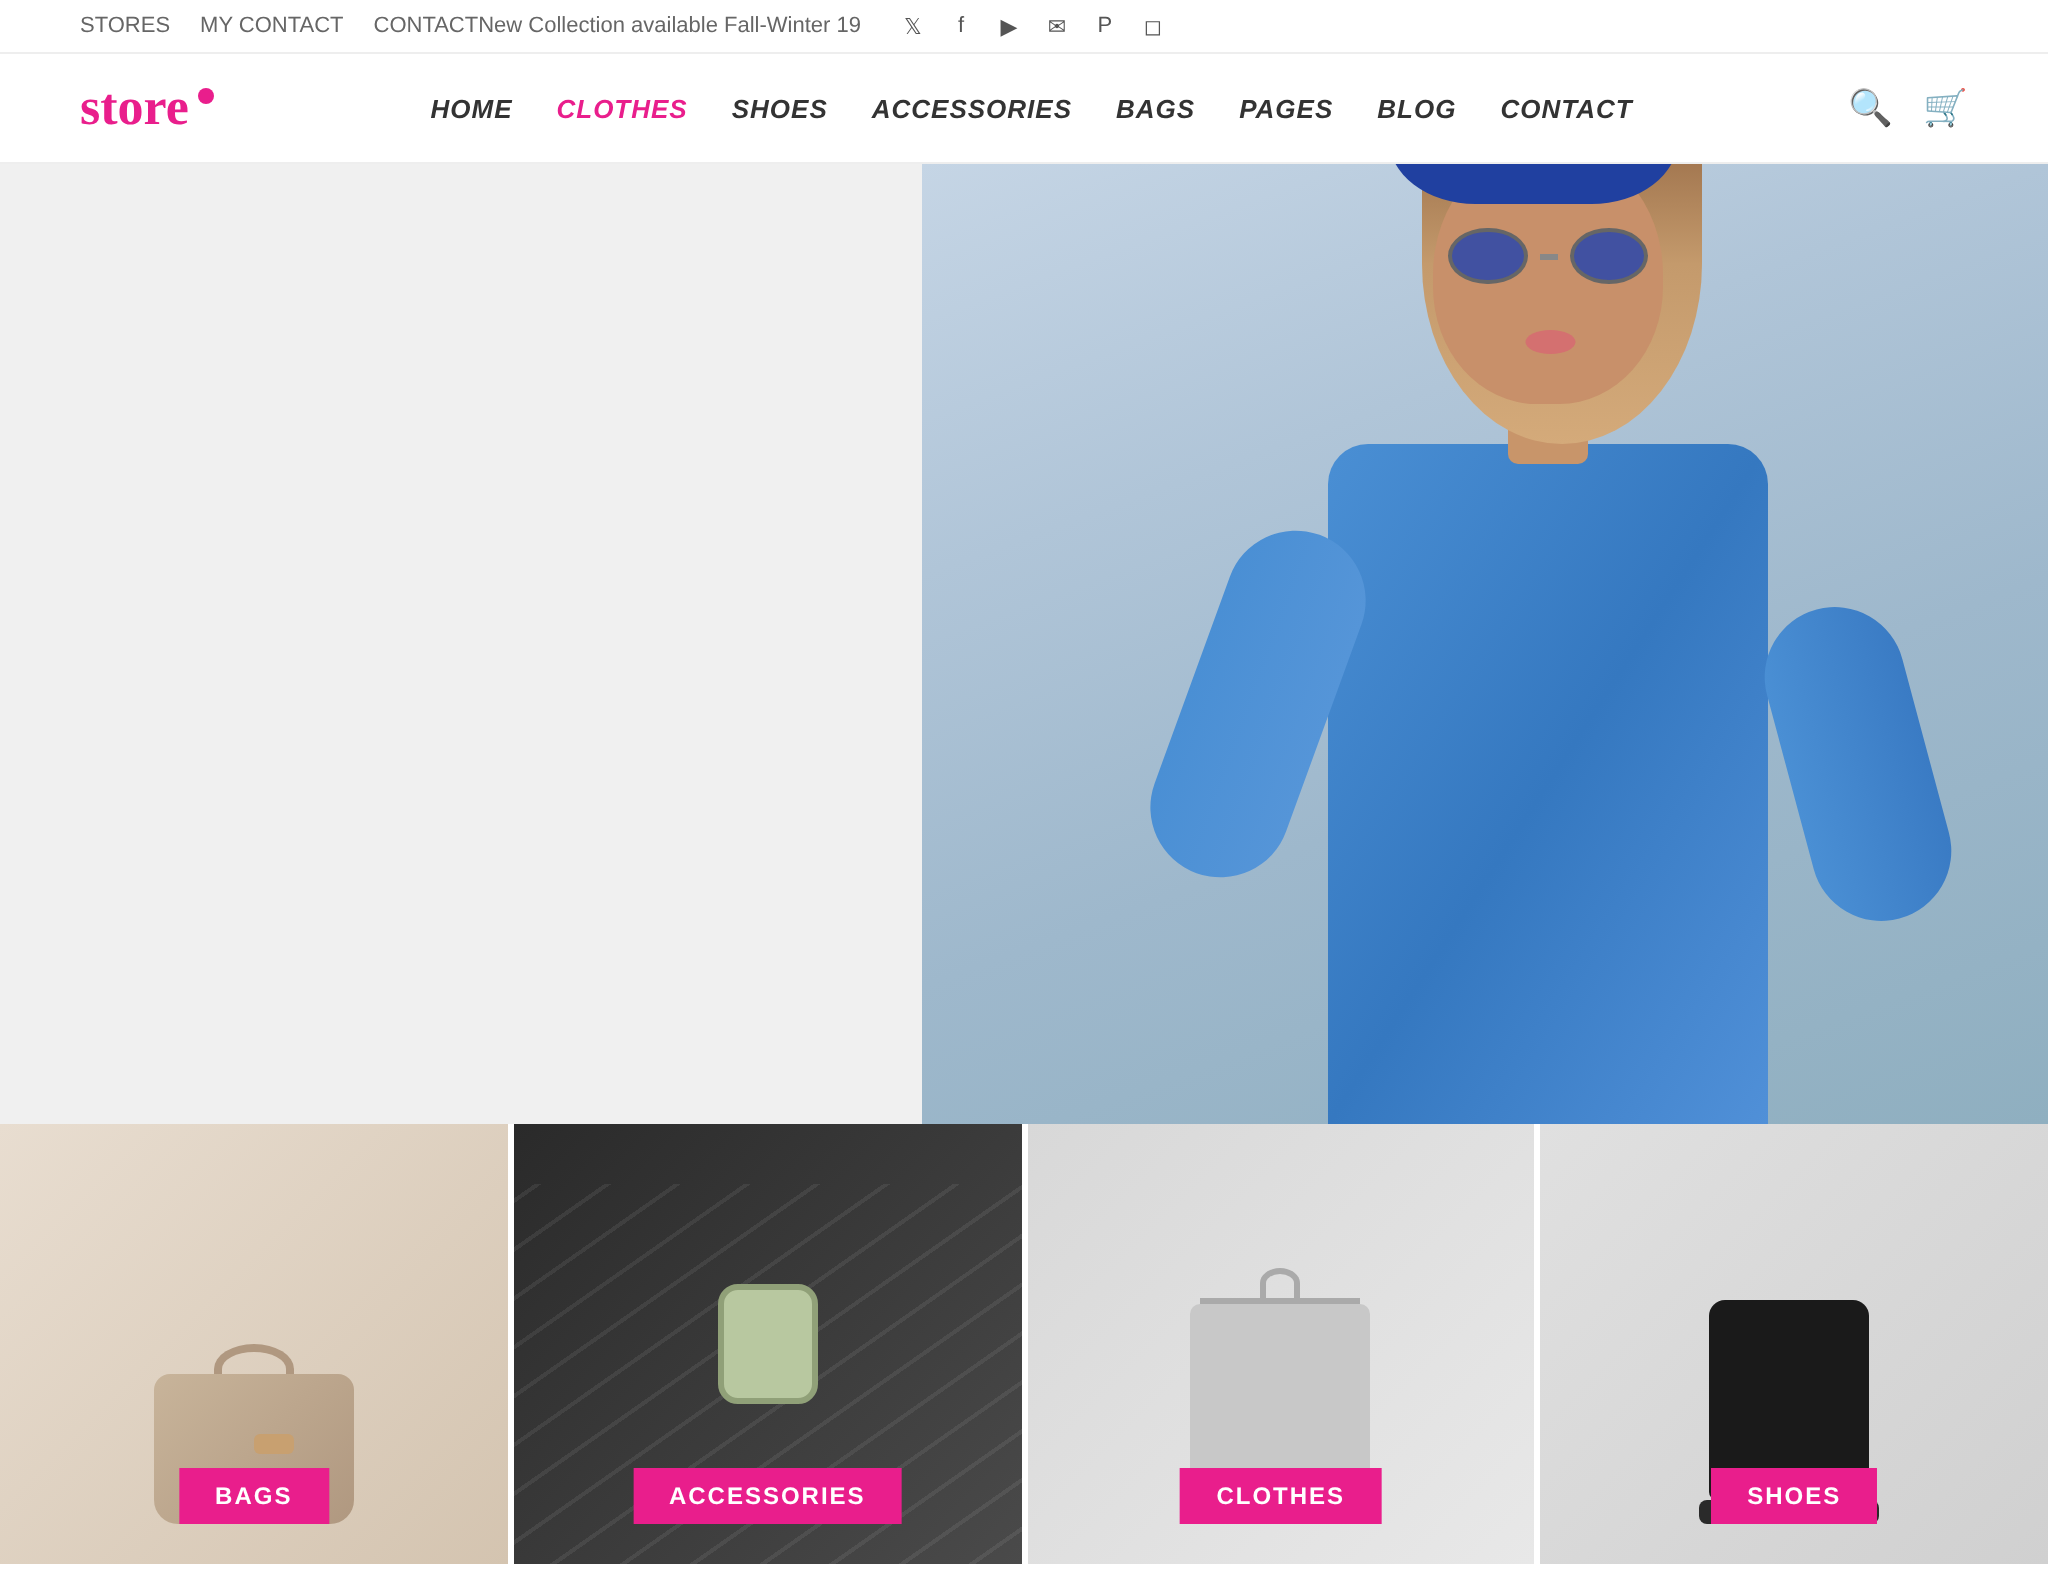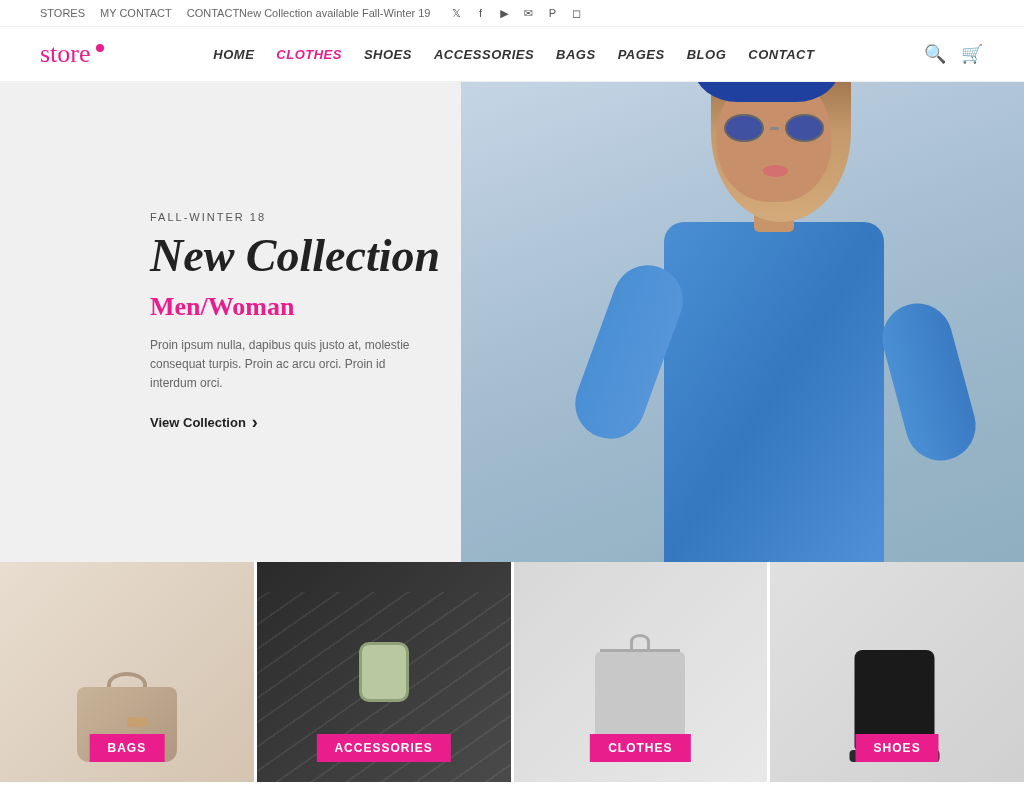--- a/index.html
+++ b/index.html
@@ -30,21 +30,21 @@
       align-items: center;
       border-bottom: 1px solid #eee;
     }
     .logo {
       display: flex;
       align-items: center;
       gap: 3px;
     }
     .logo-text {
       font-size: 26px;
-      font-weight: normal;
+      font-weight: bold;
       color: #e91e8c;
       font-family: Georgia, serif;
     }
     .logo-dot {
       width: 8px;
       height: 8px;
       background: #e91e8c;
       border-radius: 50%;
       margin-left: 2px;
       margin-bottom: 12px;
@@ -488,27 +488,20 @@
       <div class="woman-hat"></div>
       <div class="woman-glasses">
         <div class="glasses-lens"></div>
         <div class="glasses-bridge"></div>
         <div class="glasses-lens"></div>
       </div>
       <div class="woman-lips"></div>
     </div>
   </div>
 
-  <div class="hero-content">
-    <p class="hero-subtitle">FALL-WINTER 18</p>
-    <h1 class="hero-title">New Collection</h1>
-    <p class="hero-tagline">Men/Woman</p>
-    <p class="hero-desc">Proin ipsum nulla, dapibus quis justo at, molestie consequat turpis. Proin ac arcu orci. Proin id interdum orci.</p>
-    <button class="hero-cta">View Collection</button>
-  </div>
 </div>
 
 <div class="categories">
 
   <div class="category-item cat-bags">
     <div class="bag-visual">
       <div class="bag-strap"></div>
       <div class="bag-body">
         <div class="bag-clasp"></div>
       </div>

